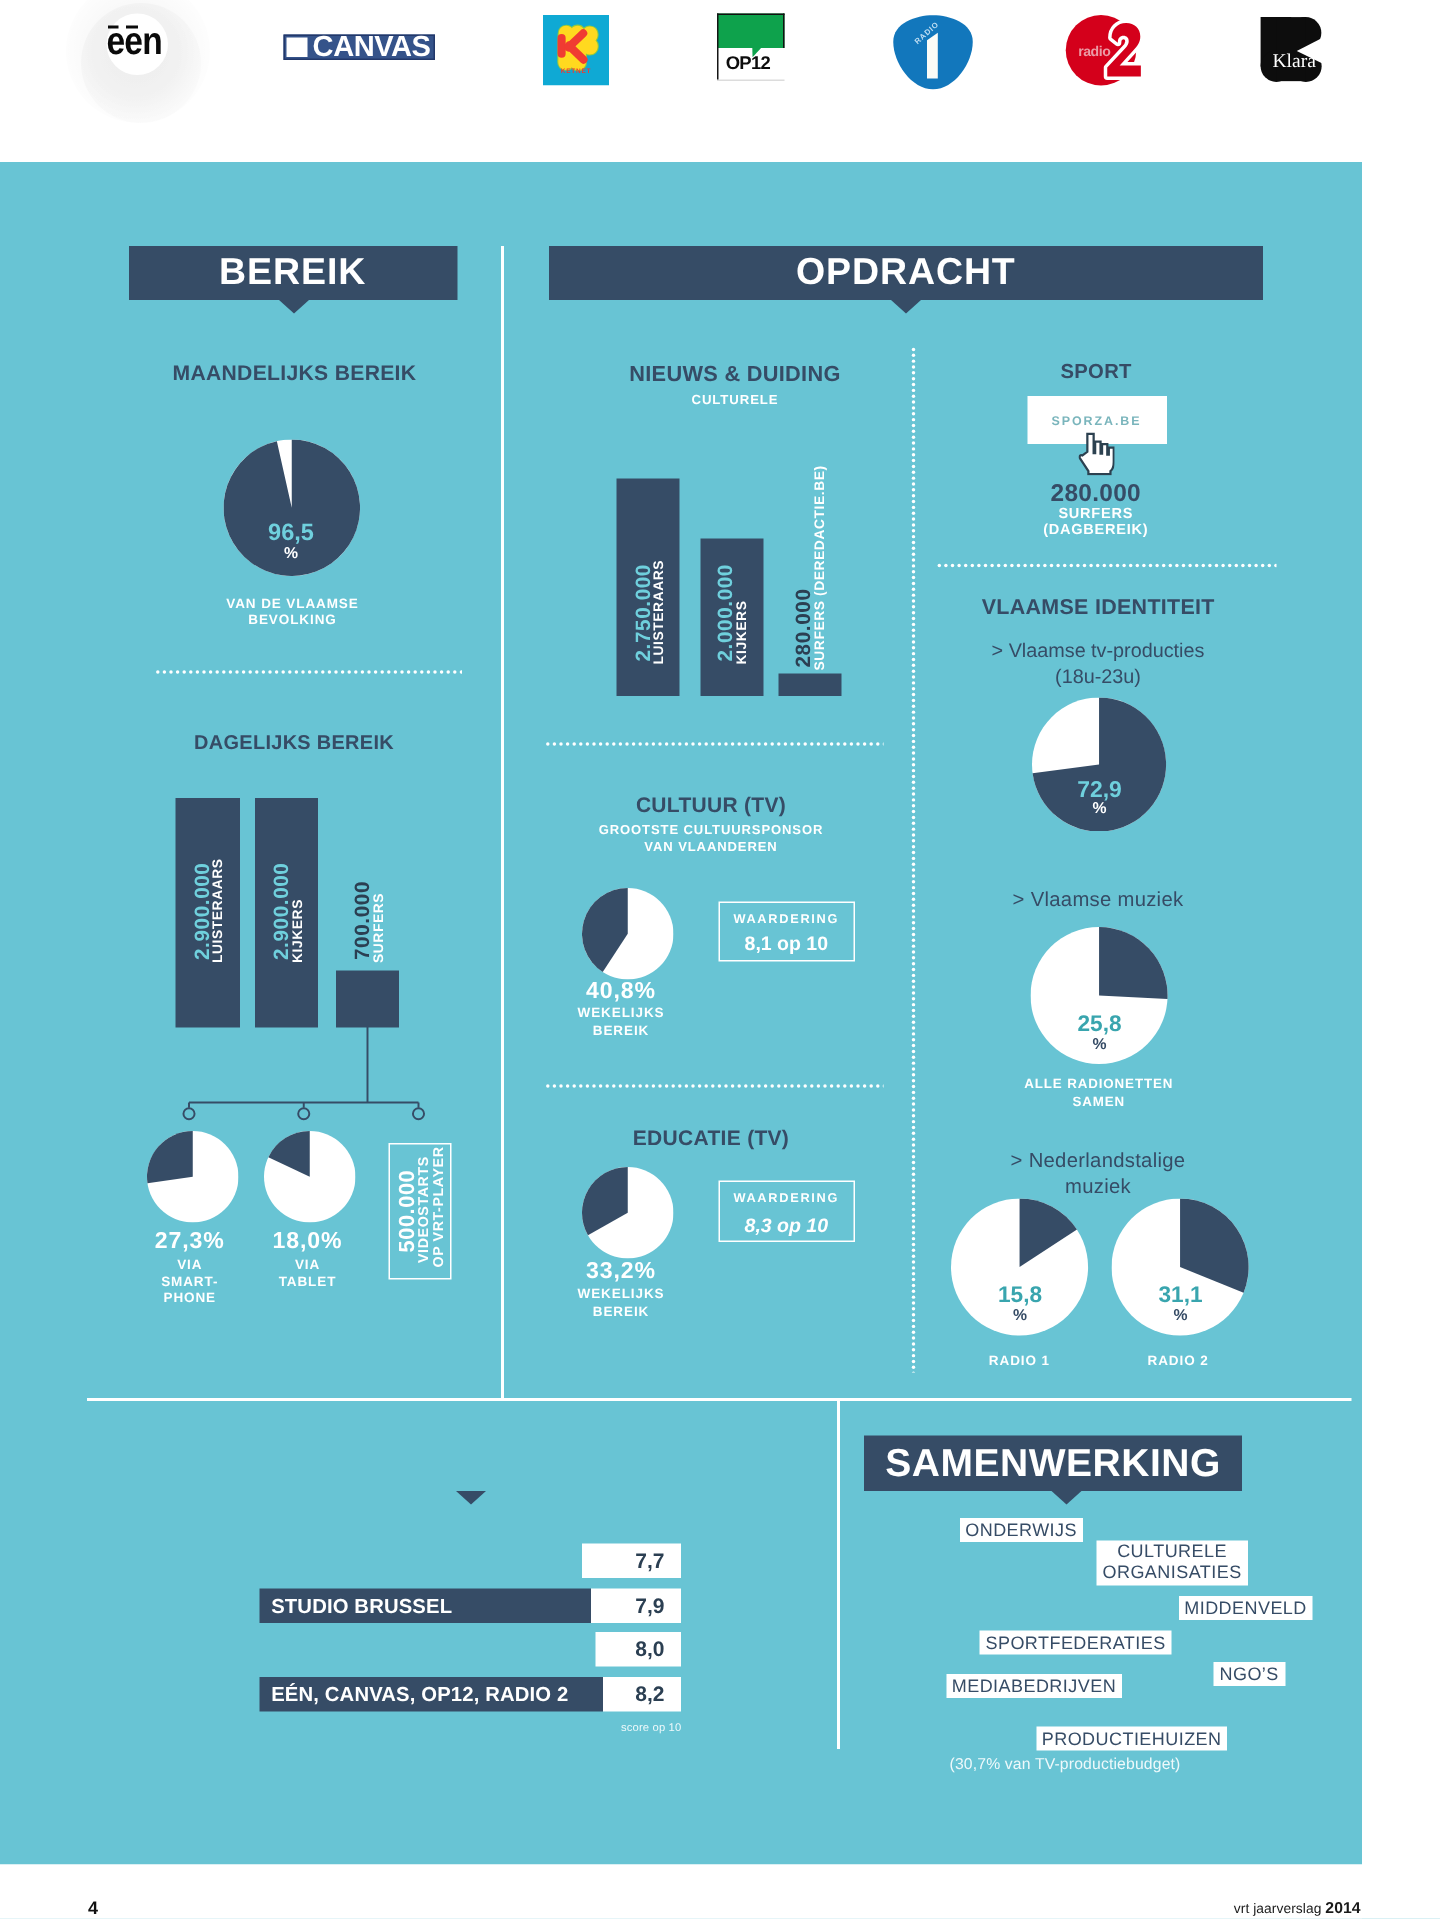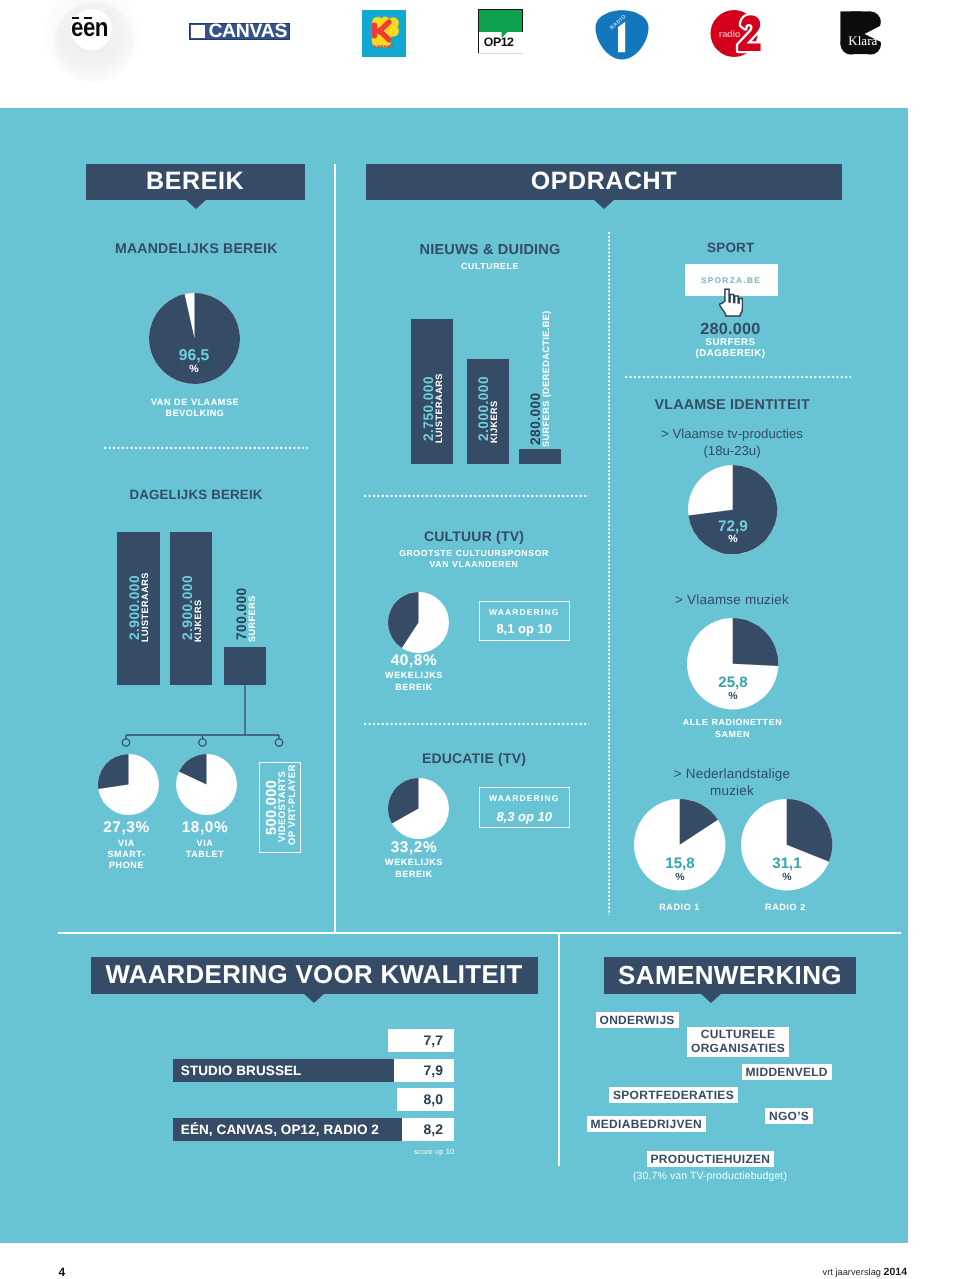--- a/index.html
+++ b/index.html
@@ -63,22 +63,22 @@
   .ratebox .l1{font-weight:bold;letter-spacing:1.15px;}
   .ratebox .l2{font-weight:bold;}
   .pieval{position:absolute;text-align:center;font-weight:bold;color:#6fd0dd;white-space:nowrap;}
   .pieunit{position:absolute;text-align:center;font-weight:bold;color:#fff;white-space:nowrap;}
   .kbar{position:absolute;height:23px;background:#364c66;color:#fff;font-weight:bold;font-size:13.5px;
       line-height:23px;padding-left:7.8px;box-sizing:border-box;letter-spacing:0.1px;white-space:nowrap;}
   .kscore{position:absolute;height:23px;background:#fff;color:#2b3f52;font-weight:bold;font-size:14px;
       line-height:23px;text-align:right;padding-right:11px;box-sizing:border-box;}
   .kfoot{position:absolute;color:#eef9fb;font-size:7.5px;font-weight:normal;letter-spacing:0.1px;}
   
-  .tag{position:absolute;background:#fff;color:#364c66;font-weight:bold;font-size:12px;
-      letter-spacing:0.3px;line-height:16.3px;padding:0 4px;white-space:nowrap;}
+  .tag{position:absolute;background:#fff;color:#364c66;font-weight:normal;font-size:12px;
+      letter-spacing:0.3px;line-height:16.3px;padding:0 4px;white-space:nowrap;margin-left:44px;}
   .tag.two{line-height:13.6px;text-align:center;padding:1.5px 4px;}
   .swfoot{position:absolute;color:#eef9fb;font-size:10.5px;font-weight:normal;white-space:nowrap;letter-spacing:0.1px;}
   
   .sporza{position:absolute;background:#fff;display:flex;align-items:center;justify-content:center;
       color:#4ea7b8;font-weight:bold;letter-spacing:0.7px;}
 </style>
 </head>
 <body>
 
 <div class="page">
@@ -659,32 +659,29 @@
       <circle cx="30.5" cy="30.5" r="30.5" fill="#ffffff"></circle>
       <path d="M30.50,30.50 L30.50,0 A30.50,30.50 0 0 0 3.96,45.53 Z" fill="#364c66"></path>
     </svg>
   <div class="capt" style="left:364px;top:842px;width:100px;font-size:9px;line-height:12.5px;"><span style="font-size:15.4px;">33,2%</span><br><span>WEKELIJKS</span><br><span>BEREIK</span></div>
   <div class="ratebox" style="left:478.5px;top:787px;width:91.4px;height:40.6px;padding-top:5px;">
       <div class="l1" style="font-size:8.5px;line-height:11px;">WAARDERING</div>
       <div class="l2" style="font-size:13px;margin-top:6px;line-height:14px;font-style:italic;">8,3 op 10</div>
     </div>
   <div class="hline" style="left:57.5px;top:931.5px;width:843px;"></div>
   <div class="vline" style="left:558.3px;top:931.5px;height:234px;"></div>
-  <div class="banner" style="left:90.5px;top:956.5px;width:447px;height:37px;font-size:25.8px;letter-spacing:0.35px;">
-      <span>WAARDERING VOOR KWALITEIT</span>
-    </div>
   <div class="banner-tip" style="left:304px;top:993.5px;"></div>
   <div class="kscore" style="left:388px;top:1028.5px;width:66px;"><span>7,7</span></div>
   <div class="kbar" style="left:173px;top:1058.5px;width:221px;"><span>STUDIO BRUSSEL</span></div>
   <div class="kscore" style="left:394px;top:1058.5px;width:60px;"><span>7,9</span></div>
   <div class="kscore" style="left:397px;top:1088px;width:57px;"><span>8,0</span></div>
   <div class="kbar" style="left:173px;top:1118px;width:229px;"><span>EÉN, CANVAS, OP12, RADIO 2</span></div>
   <div class="kscore" style="left:402px;top:1118px;width:52px;"><span>8,2</span></div>
   <div class="kfoot" style="left:414px;top:1147px;">score op 10</div>
-  <div class="banner" style="left:604px;top:956.5px;width:252px;height:37px;font-size:26px;letter-spacing:0.35px;">
+  <div class="banner" style="left:576px;top:956.5px;width:252px;height:37px;font-size:26px;letter-spacing:0.35px;">
       <span>SAMENWERKING</span>
     </div>
   <div class="banner-tip" style="left:701px;top:993.5px;"></div>
   <div class="tag" style="left:595.5px;top:1011.5px;"><span>ONDERWIJS</span></div>
   <div class="tag two" style="left:687px;top:1026.5px;"><span>CULTURELE</span><br><span>ORGANISATIES</span></div>
   <div class="tag" style="left:741.5px;top:1064px;"><span>MIDDENVELD</span></div>
   <div class="tag" style="left:609px;top:1087px;"><span>SPORTFEDERATIES</span></div>
   <div class="tag" style="left:765px;top:1107.5px;"><span>NGO’S</span></div>
   <div class="tag" style="left:586.5px;top:1116px;"><span>MEDIABEDRIJVEN</span></div>
   <div class="tag" style="left:646.5px;top:1151px;"><span>PRODUCTIEHUIZEN</span></div>

